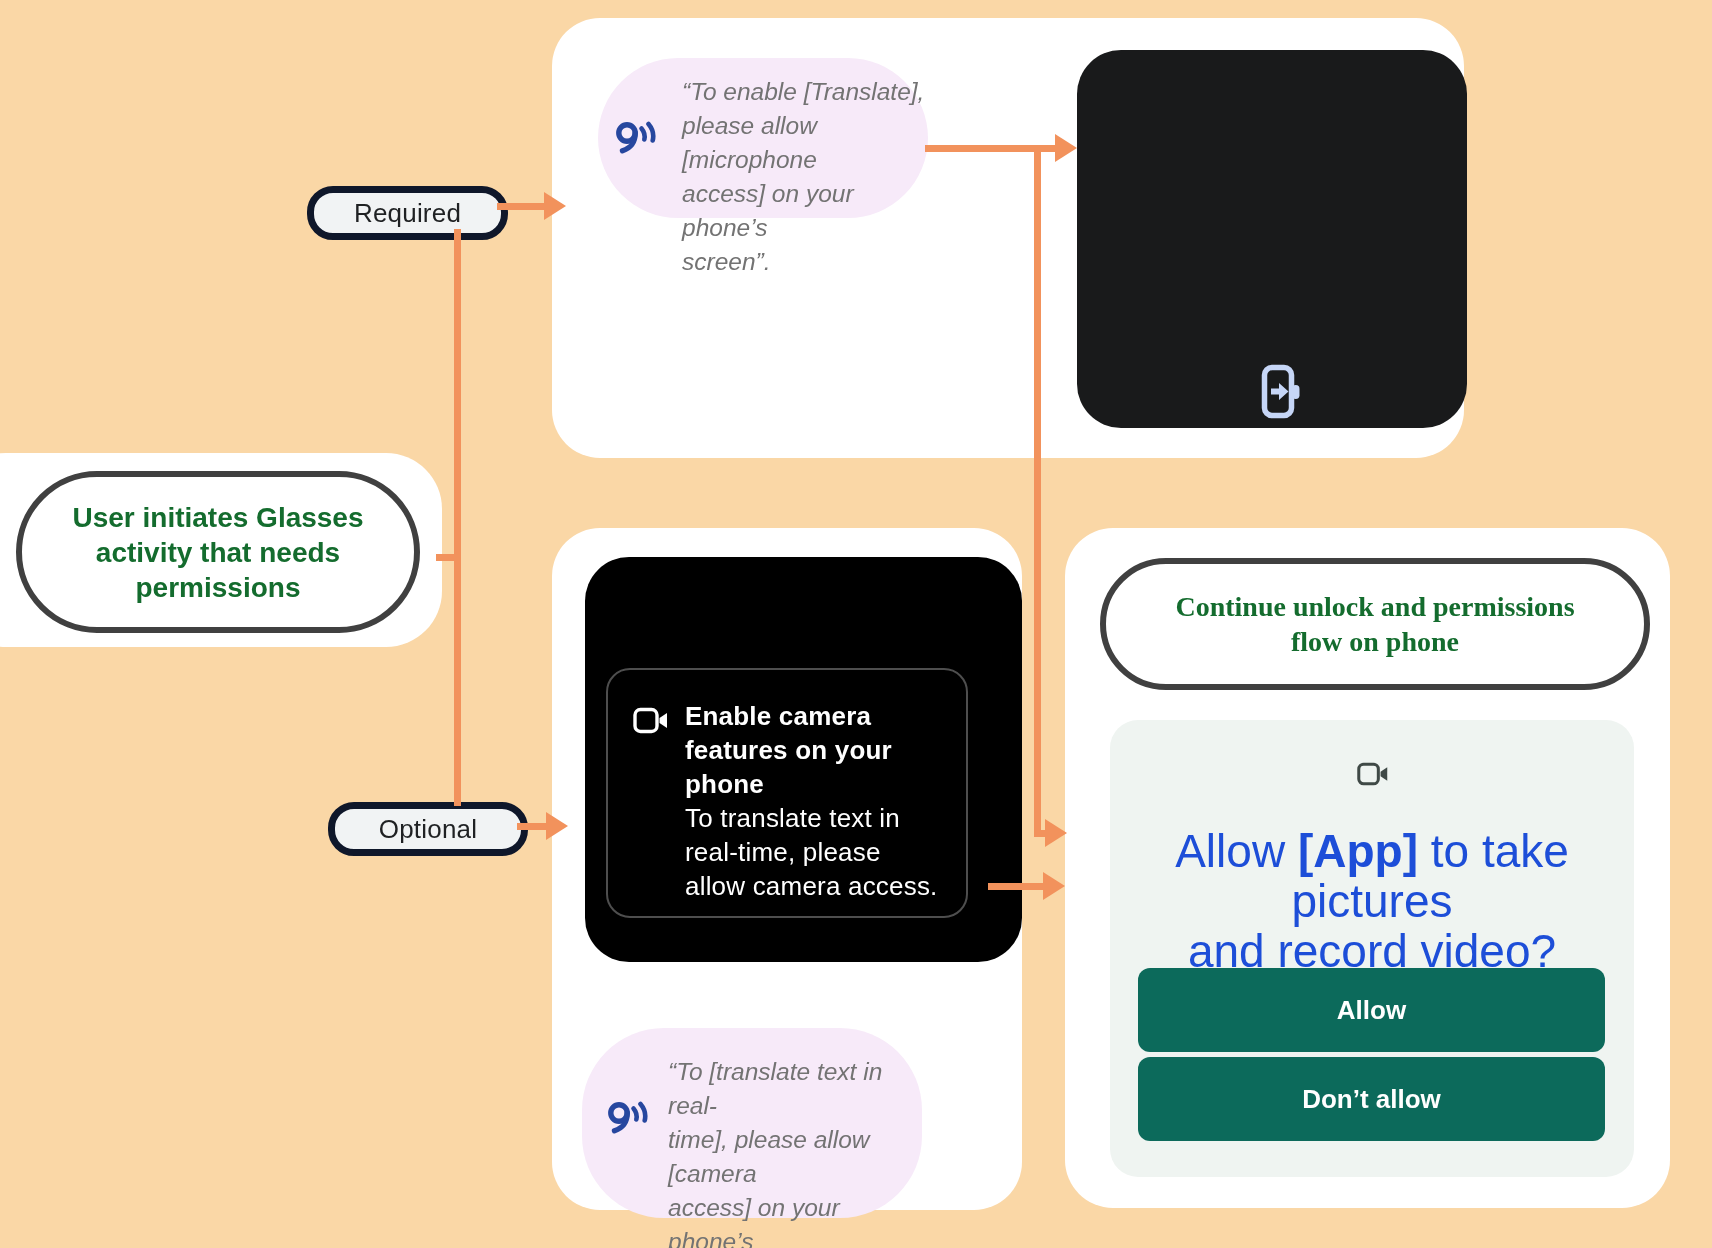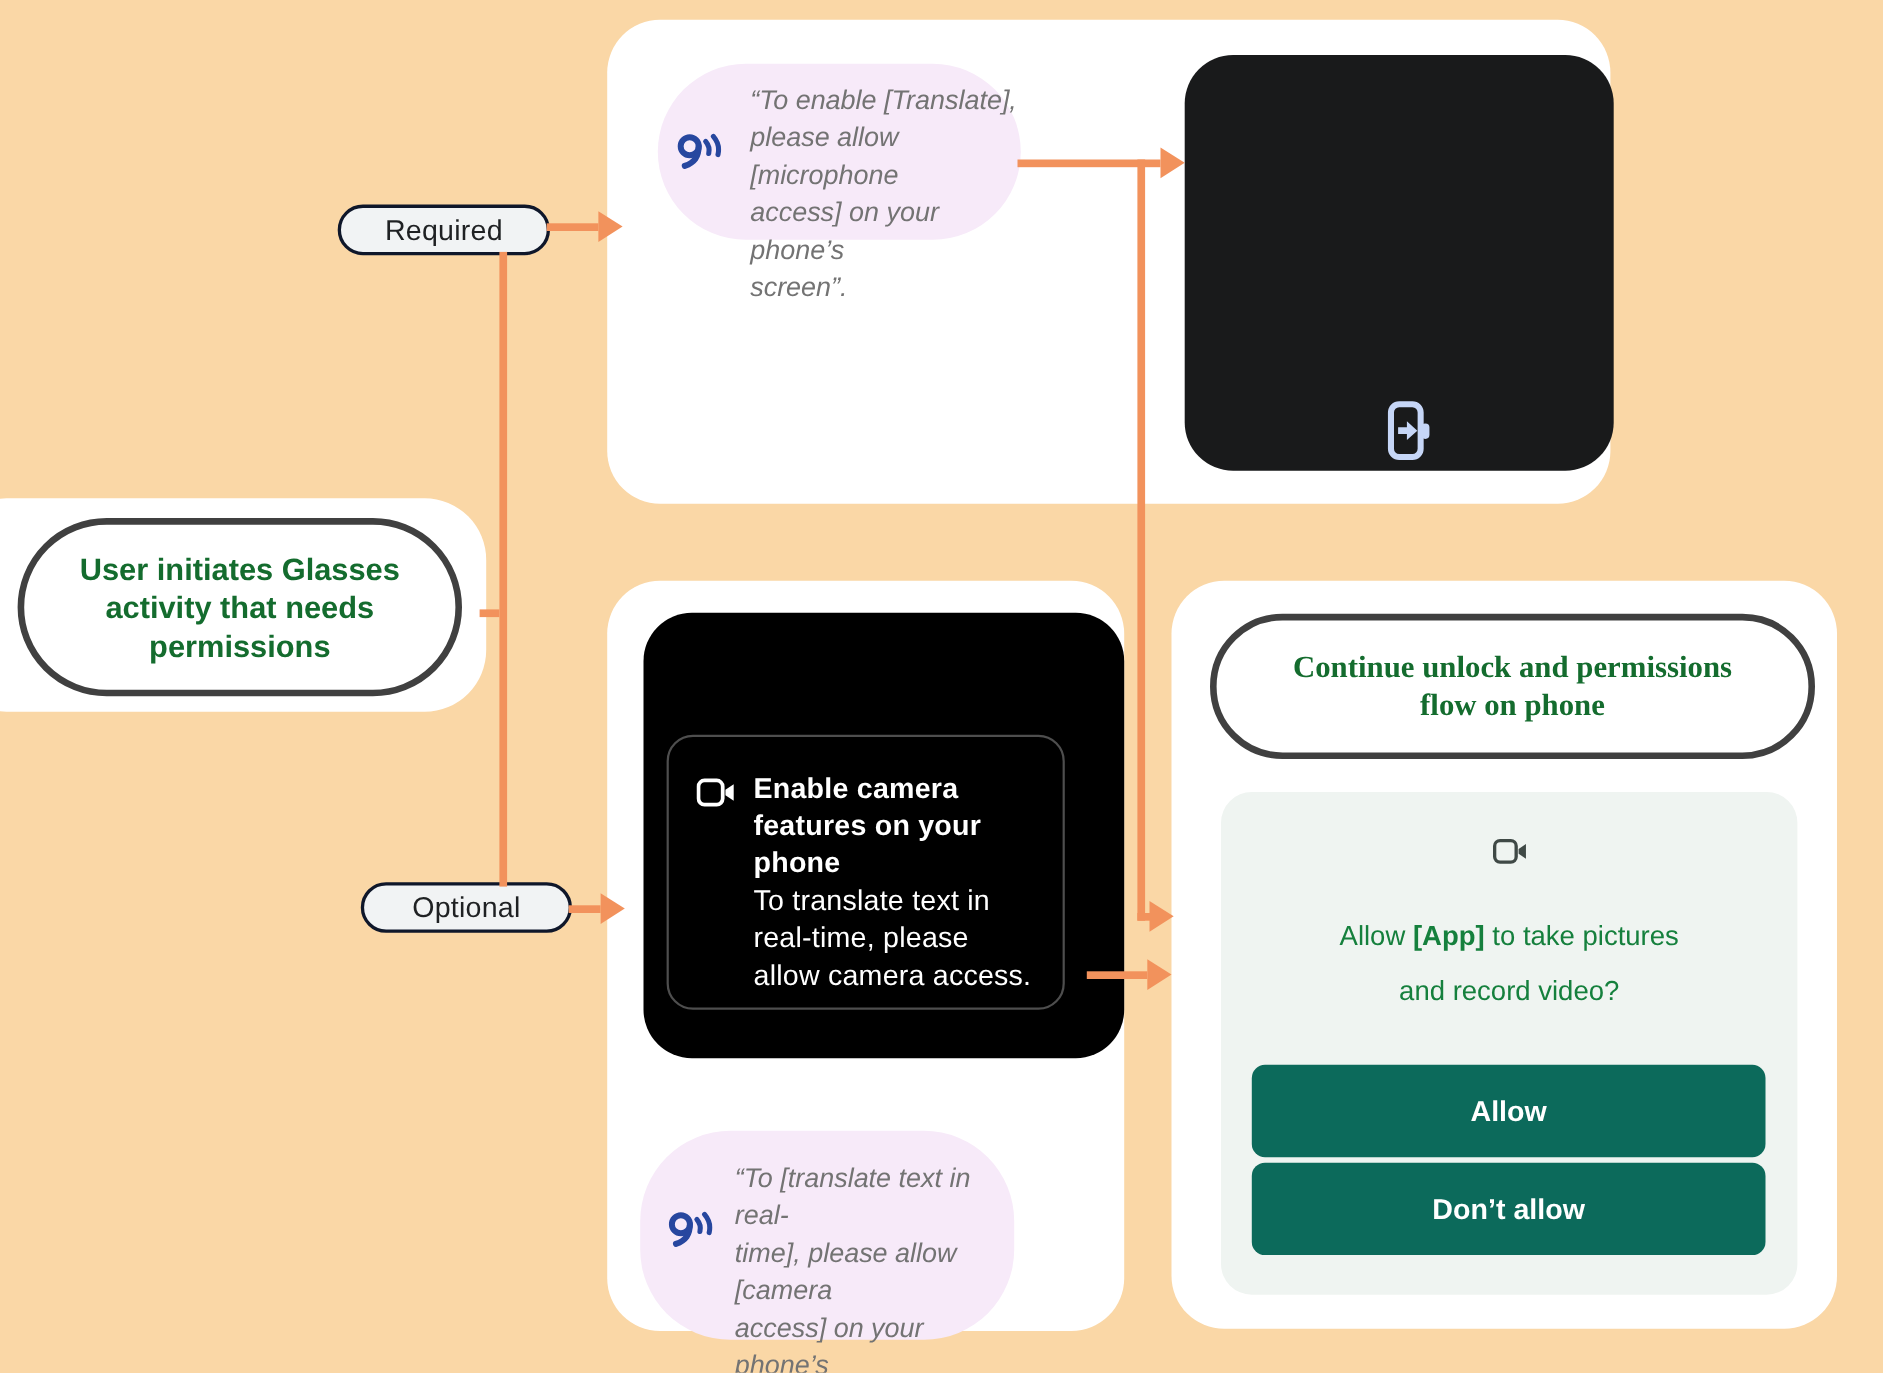--- a/index.html
+++ b/index.html
@@ -7,21 +7,21 @@
     width:1712px;height:1248px;position:relative;overflow:hidden;
     background:#FAD7A6;
     font-family:"Liberation Sans", sans-serif;
   }
   .abs{position:absolute;}
   .card{position:absolute;background:#FFFFFF;border-radius:48px;}
   .lines{white-space:pre-line;}
 
   
   .tag-pill{
-    position:absolute;background:#F1F3F4;border:3px solid #0f172a;border-radius:26px;
+    position:absolute;background:#F1F3F4;border:7px solid #0f172a;border-radius:26px;
     display:flex;align-items:center;justify-content:center;
     font-size:26px;color:#1F2123;letter-spacing:.2px;
   }
   .green-pill{
     position:absolute;border:6px solid #404040;border-radius:90px;background:transparent;
     display:flex;align-items:center;justify-content:center;text-align:center;
     color:#146C2E;font-weight:bold;font-size:28px;line-height:35px;
   }
 
   
@@ -38,22 +38,22 @@
   .inner-frame{
     position:absolute;border:2px solid #4E4E4E;border-radius:24px;
   }
   .glass-text{color:#FFFFFF;font-size:26px;line-height:34px;font-weight:600;letter-spacing:.2px;}
 
   
   .dialog-panel{
     position:absolute;background:#EFF4F1;border-radius:28px;
   }
   .dialog-q{
-    position:absolute;text-align:center;color:#15803d;
-    font-size:25px;line-height:50px;font-weight:400;
+    position:absolute;text-align:center;color:#1d4ed8;
+    font-size:46px;line-height:50px;font-weight:400;
   }
   .dialog-q b{font-weight:bold;}
   .teal-btn{
     position:absolute;background:#0C6A5B;border-radius:12px;border:none;
     display:flex;align-items:center;justify-content:center;
     color:#FFFFFF;font-size:26px;font-weight:600;cursor:pointer;
     font-family:"Liberation Sans", sans-serif;
   }
 
   

